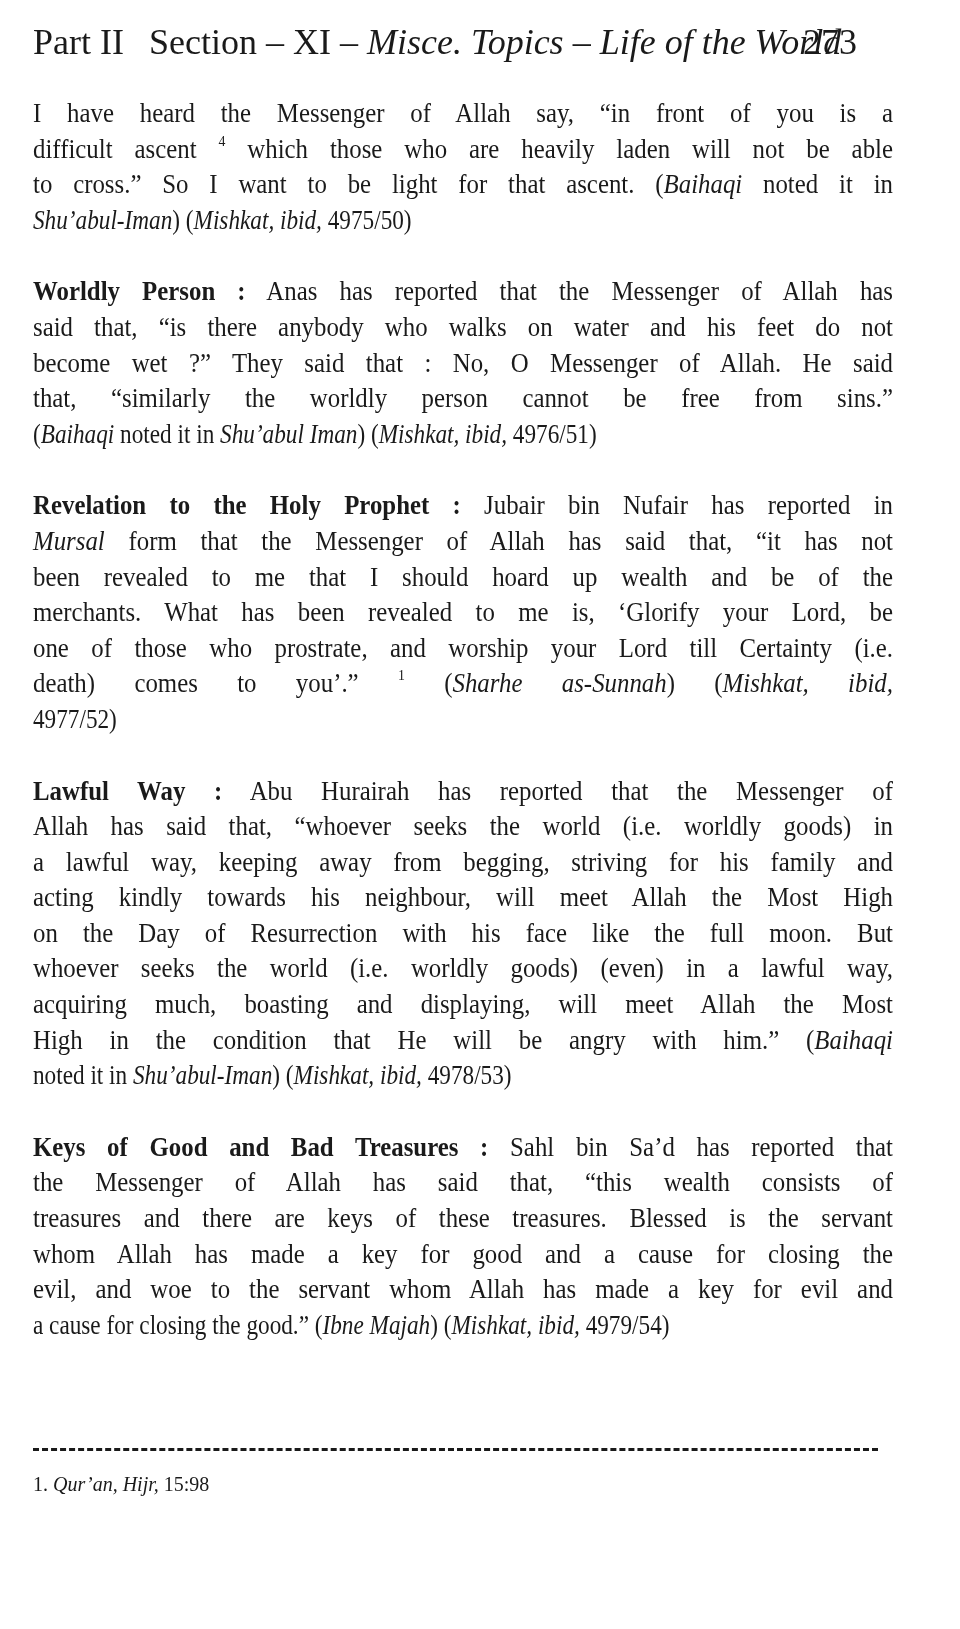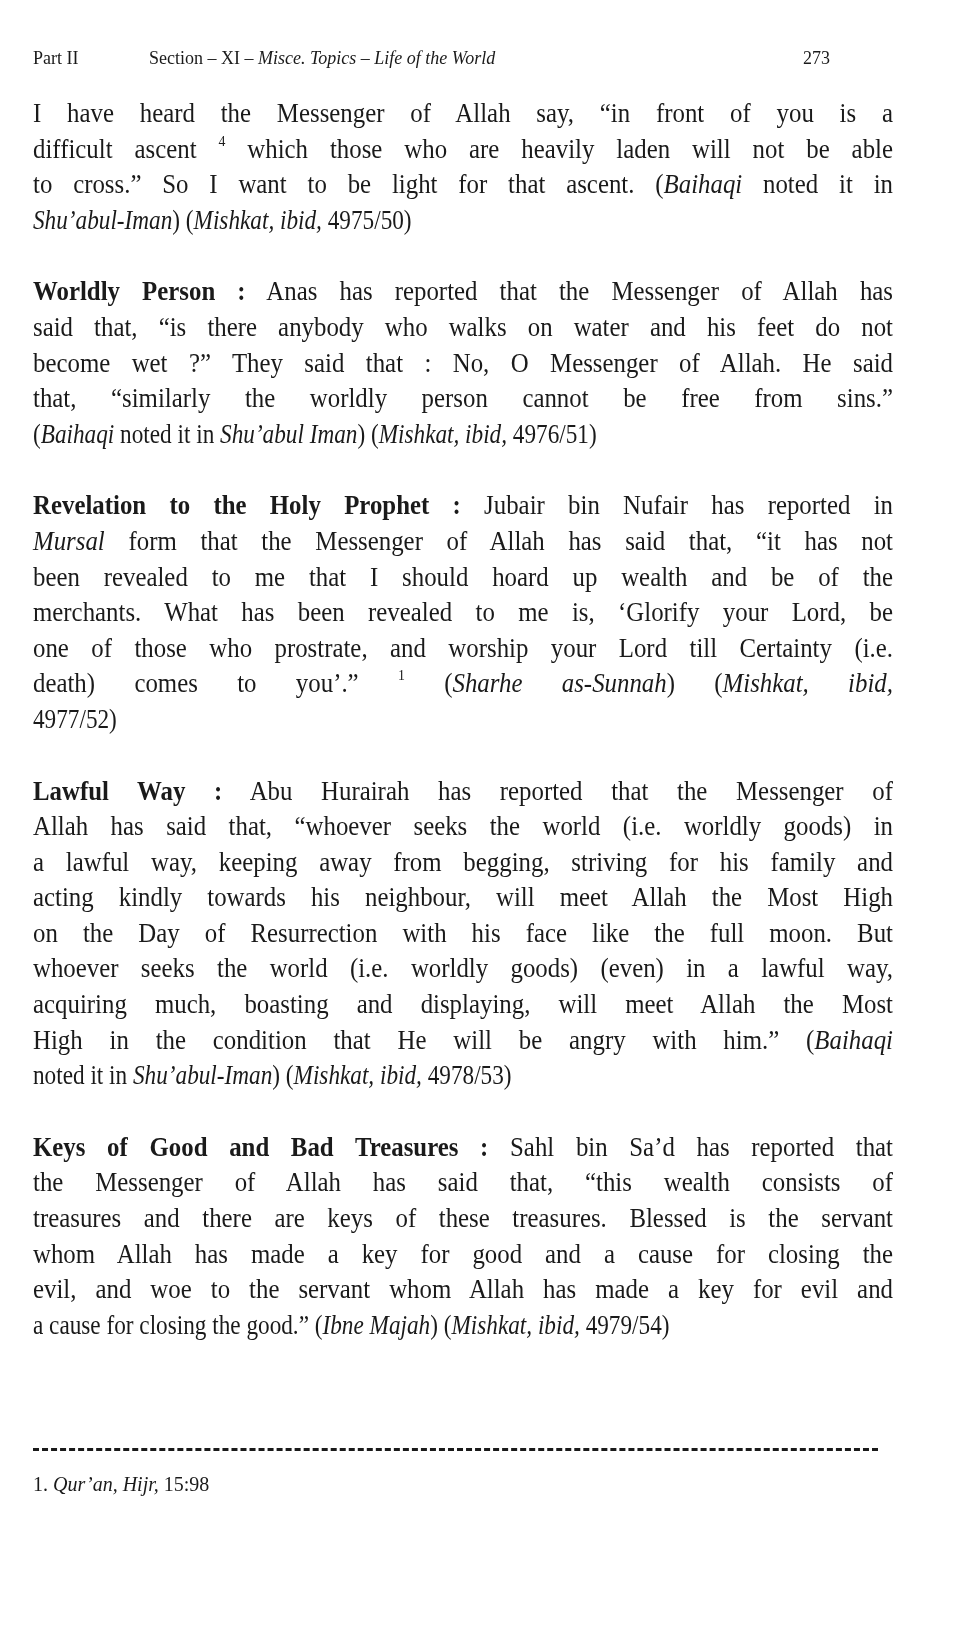--- a/index.html
+++ b/index.html
@@ -3,21 +3,21 @@
 <meta charset="utf-8">
 <style>
   html, body { margin: 0; padding: 0; background: #ffffff; }
   body {
     width: 960px; height: 1629px; position: relative; overflow: hidden;
     font-family: "Liberation Serif", serif; color: #1a1a1a;
   }
   .page { position: absolute; left: 0; top: 0; width: 960px; height: 1629px; }
   .running-head {
     position: absolute; left: 33px; top: 24px; width: 860px; height: 36px;
-    font-size: 18px; line-height: 36px; white-space: nowrap; margin-top: 16px;
+    font-size: 36px; line-height: 36px; white-space: nowrap;
   }
   .running-head span { position: absolute; top: 0; }
   .rh-part { left: 0; }
   .rh-section { left: 116px; }
   .rh-page { left: 770px; text-align: right; }
   .i { font-style: italic; }
   .b { font-weight: bold; }
   .sup { font-size: 15px; vertical-align: 12px; line-height: 0; }
 
   .body-text { position: absolute; left: 33px; width: 860px; top: 96px; }

